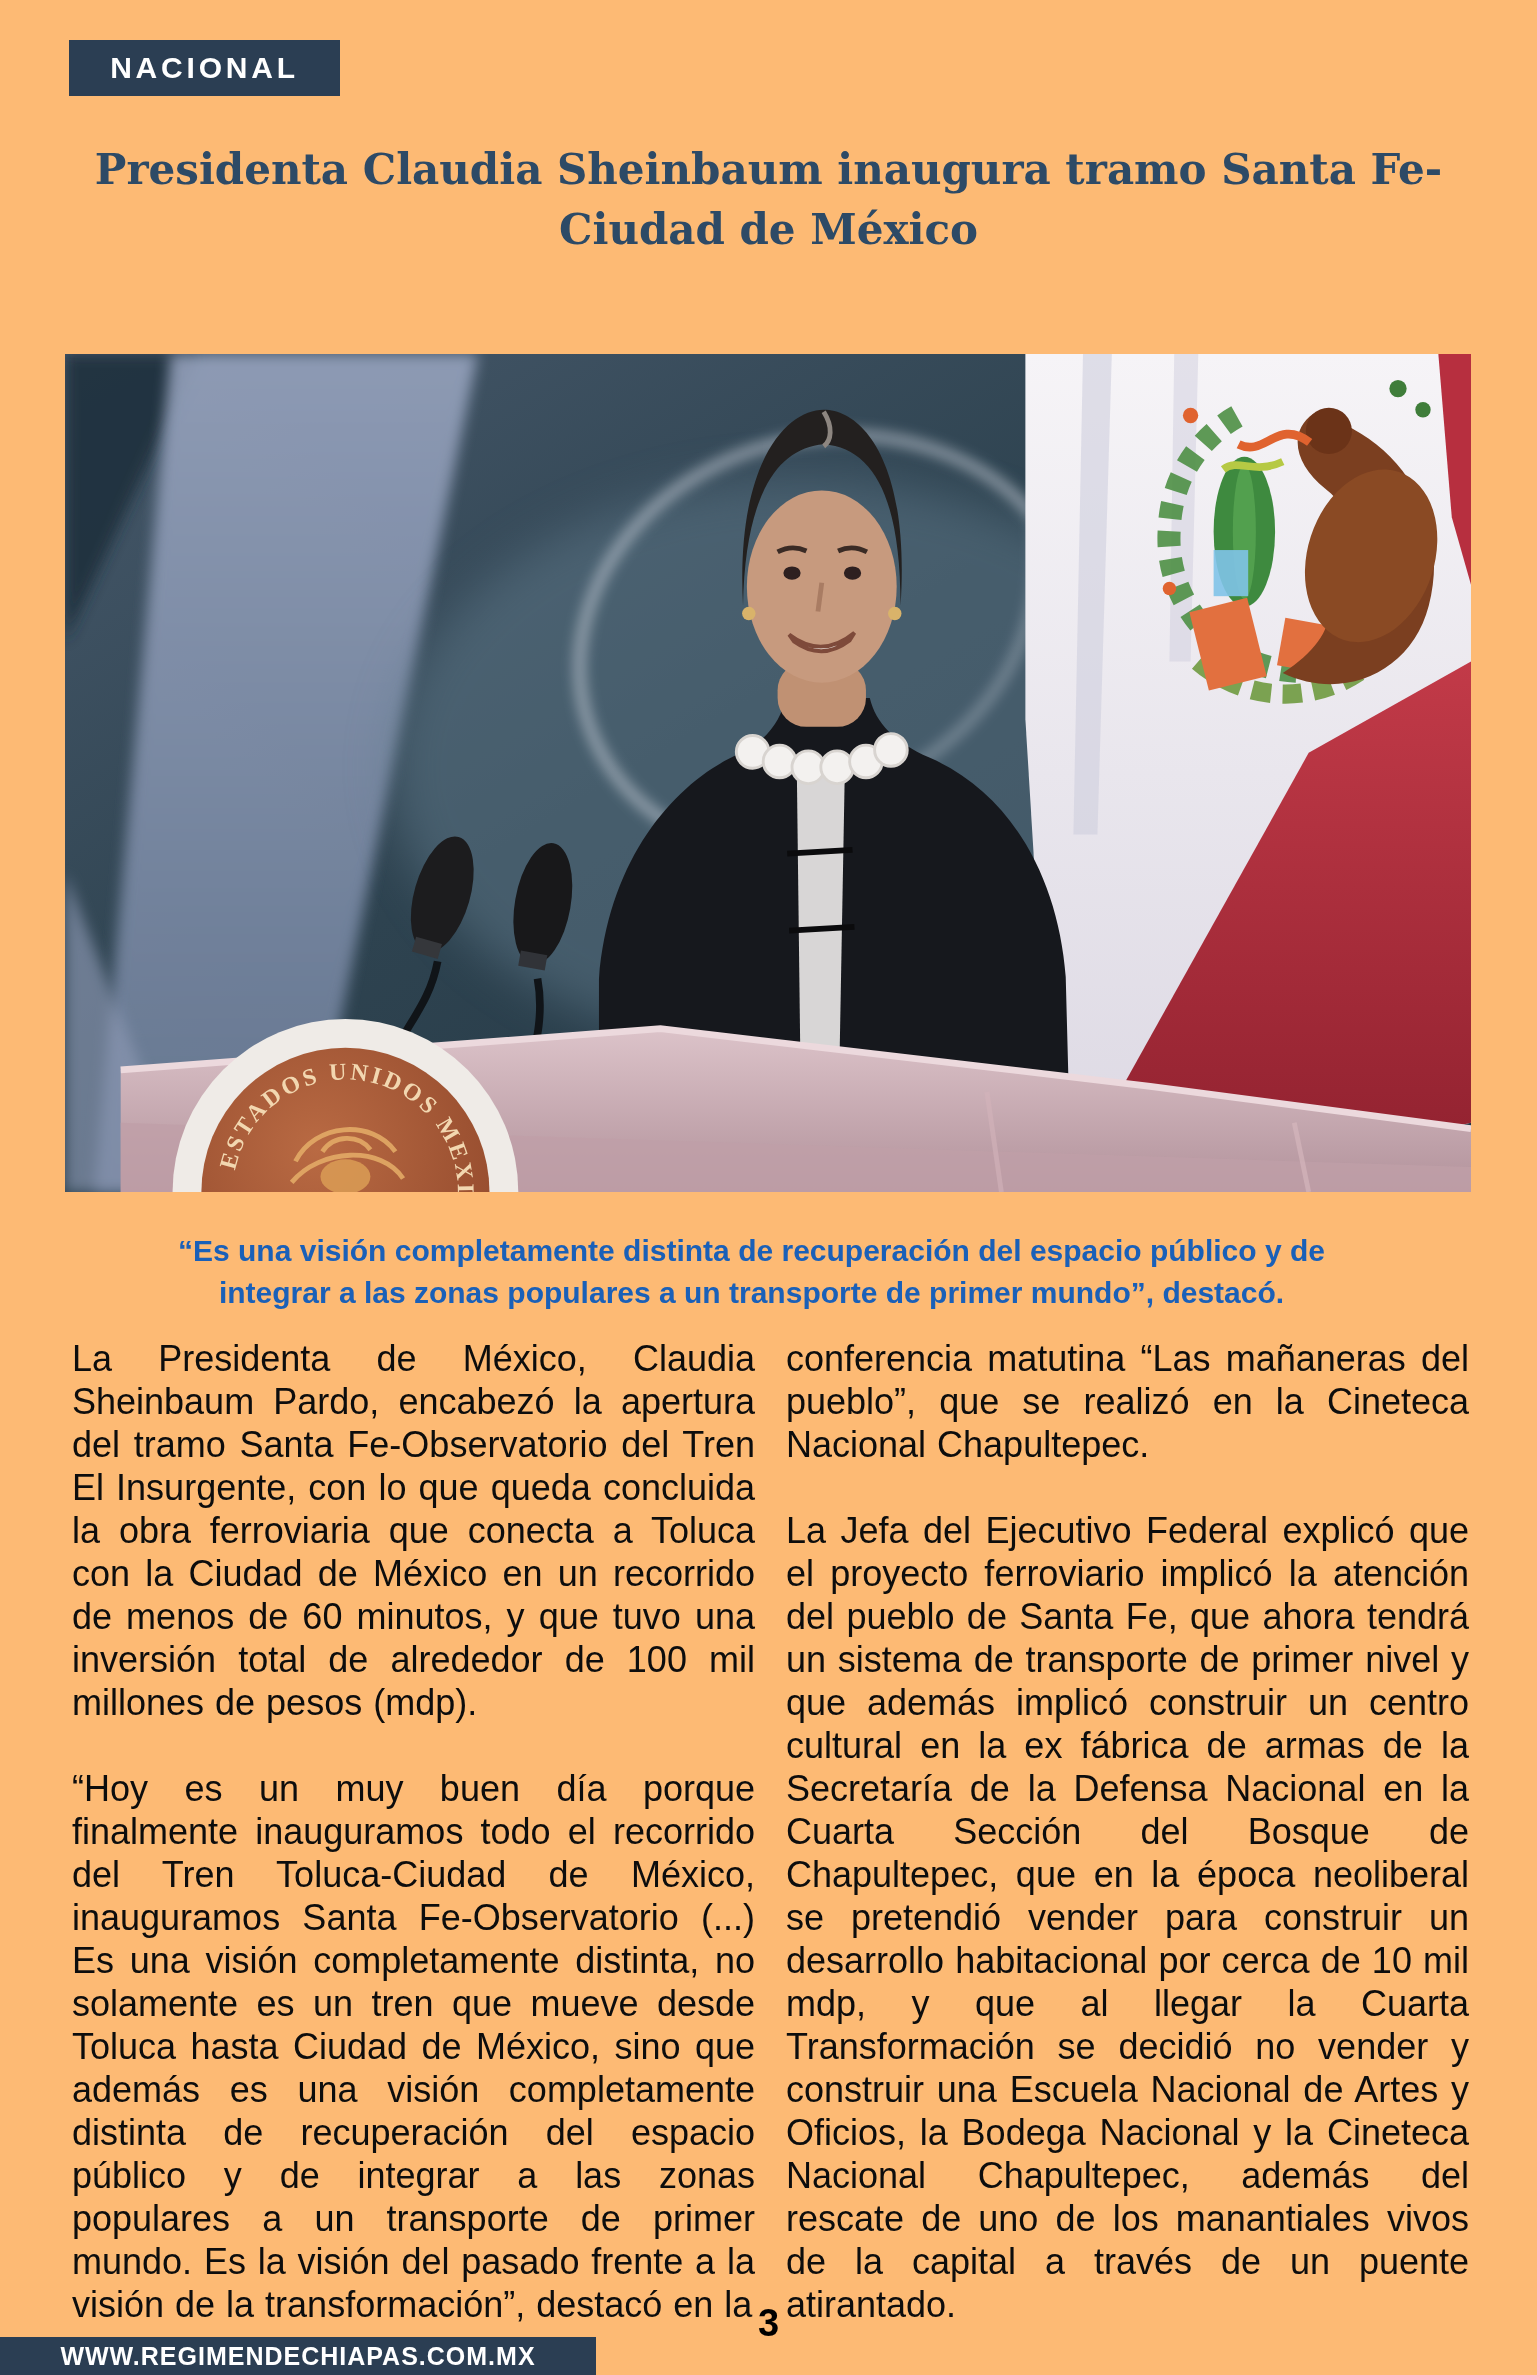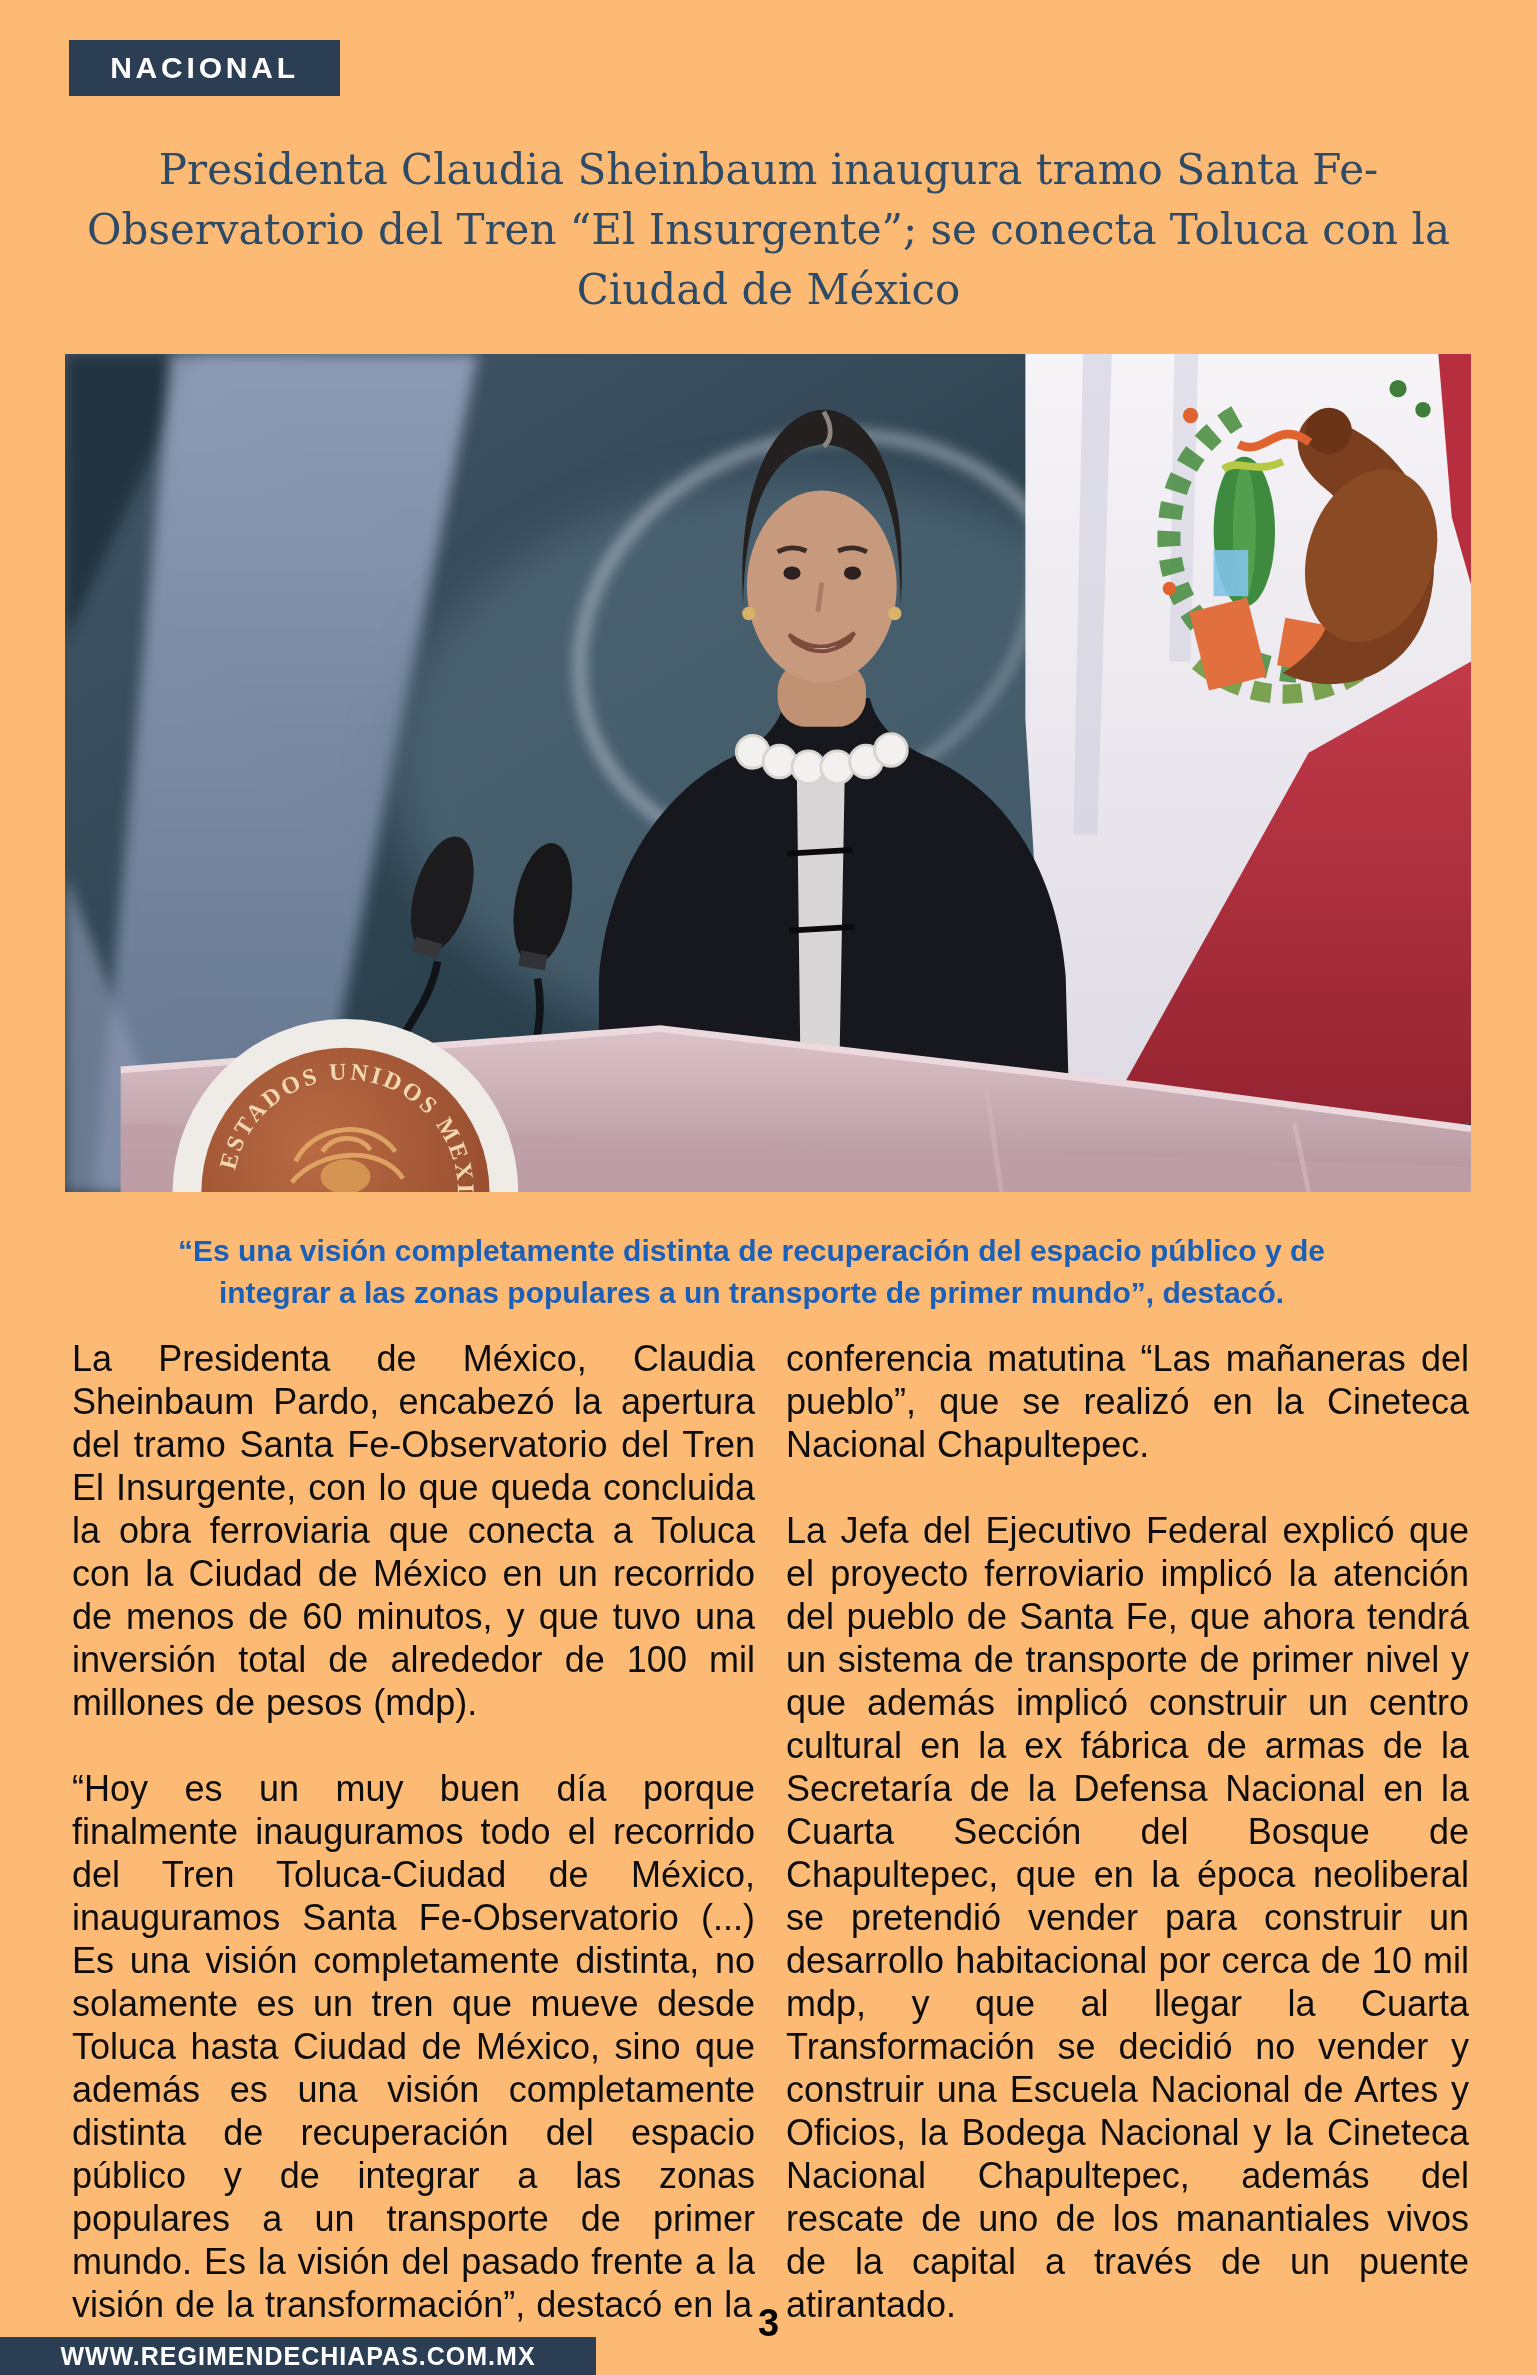--- a/index.html
+++ b/index.html
@@ -10,21 +10,21 @@
   }
   
   .badge{
     position:absolute;left:69px;top:40px;width:271px;height:56px;
     background:#2b3e53;color:#ffffff;display:flex;align-items:center;justify-content:center;
     font-weight:bold;font-size:30px;letter-spacing:3.8px;
   }
   
   .headline{
     position:absolute;left:67px;top:140px;width:1403px;text-align:center;
-    color:#2d4a66;font-family:"DejaVu Serif",serif;font-weight:normal;
+    color:#2d4a66;font-family:"DejaVu Serif",serif;font-weight:bold;
     font-size:42px;line-height:60px;
   }
   
   .photo{
     position:absolute;left:65px;top:354px;width:1406px;height:838px;overflow:hidden;
   }
   .photo svg{display:block;width:100%;height:100%;}
   
   .quote{
     position:absolute;left:50px;top:1230px;width:1403px;text-align:center;
@@ -52,21 +52,20 @@
 <body>
 
 <div id="page">
 
   <div class="badge">
     <span>NACIONAL</span>
   </div>
 
   <div class="headline">
     <div>Presidenta Claudia Sheinbaum inaugura tramo Santa Fe-</div>
-    <div>Observatorio del Tren “El Insurgente”; se conecta Toluca con la</div>
     <div>Ciudad de México</div>
   </div>
 
   <div class="photo">
     <svg viewBox="0 0 1464 872" preserveAspectRatio="none">
       <defs>
         <linearGradient id="bgGrad" x1="0" y1="0" x2="1" y2="1">
           <stop offset="0" stop-color="#46586a"></stop>
           <stop offset="0.45" stop-color="#2e4350"></stop>
           <stop offset="1" stop-color="#223542"></stop>

